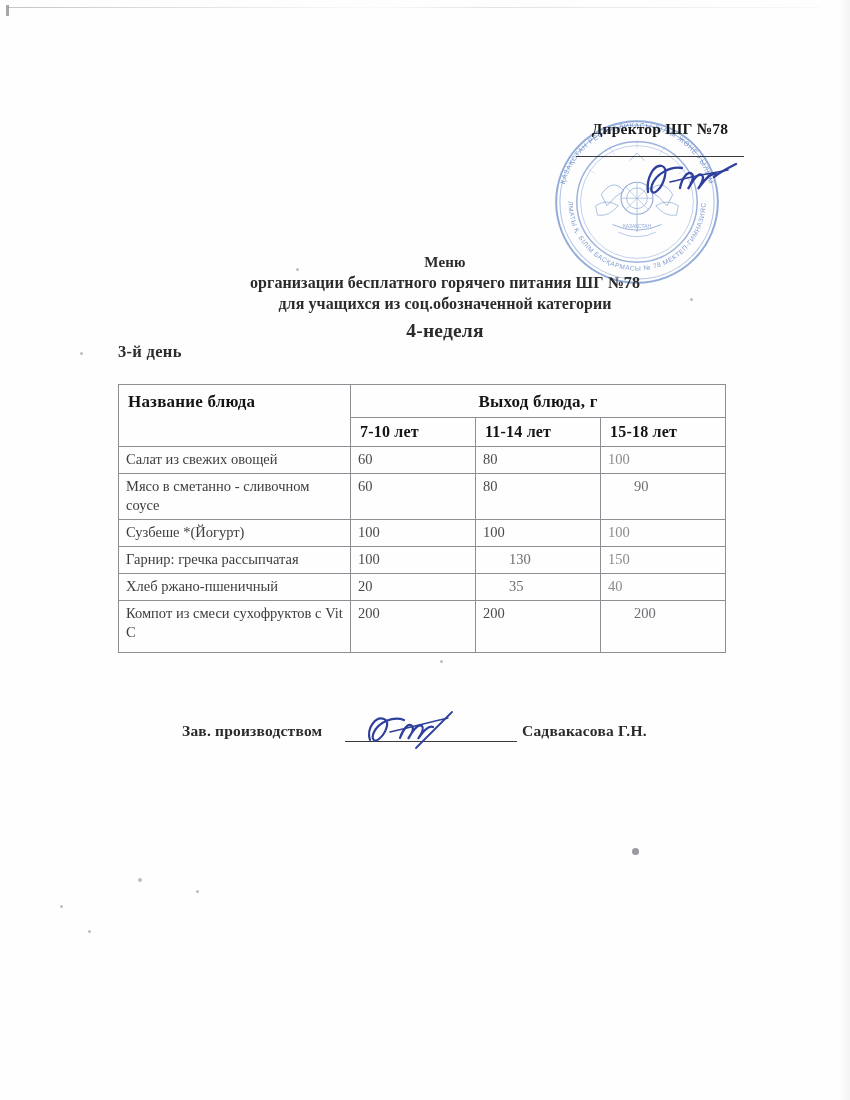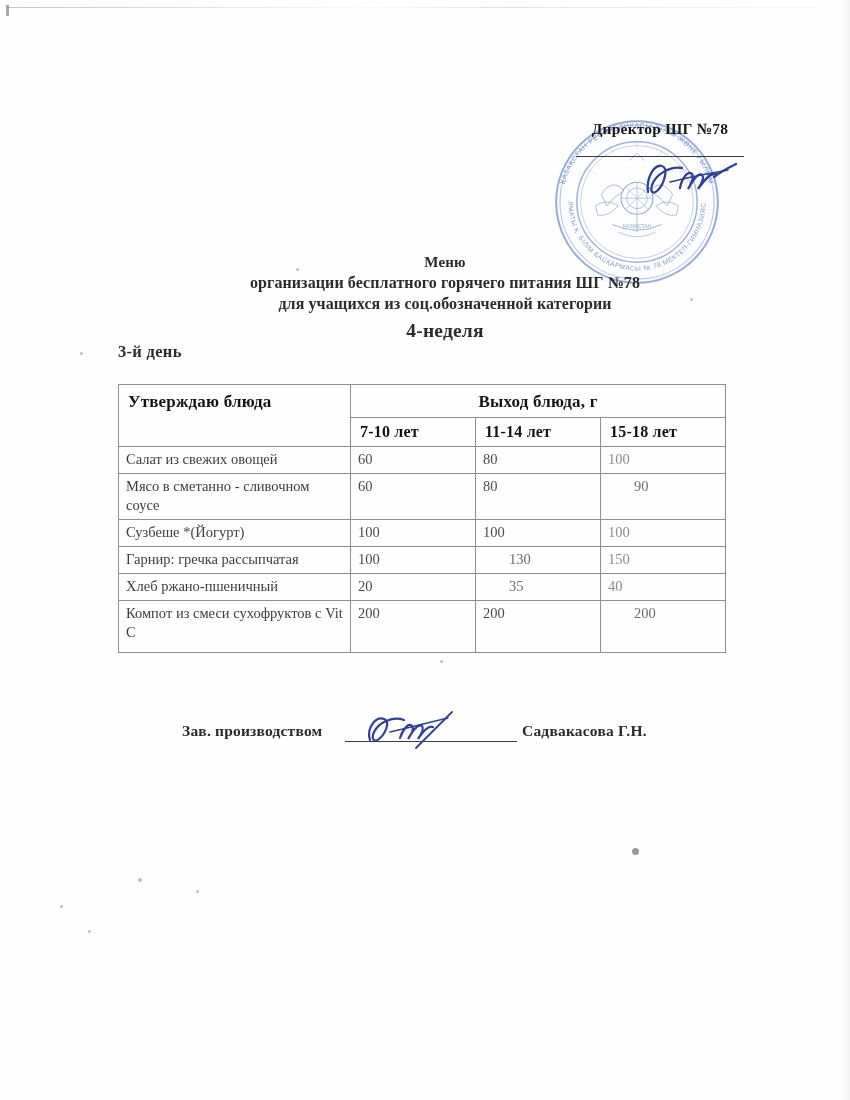--- a/index.html
+++ b/index.html
@@ -299,21 +299,21 @@
 
   <table class="menu-table">
     <colgroup>
       <col style="width:232px">
       <col style="width:125px">
       <col style="width:125px">
       <col style="width:125px">
     </colgroup>
     <thead>
       <tr>
-        <th class="h-main" rowspan="2">Утверждаю блюда</th>
+        <th class="h-main" rowspan="2">Название блюда</th>
         <th class="h-main h-span" colspan="3">Выход блюда, г</th>
       </tr>
       <tr>
         <th class="h-sub">7-10 лет</th>
         <th class="h-sub">11-14 лет</th>
         <th class="h-sub">15-18 лет</th>
       </tr>
     </thead>
     <tbody>
       <tr>

